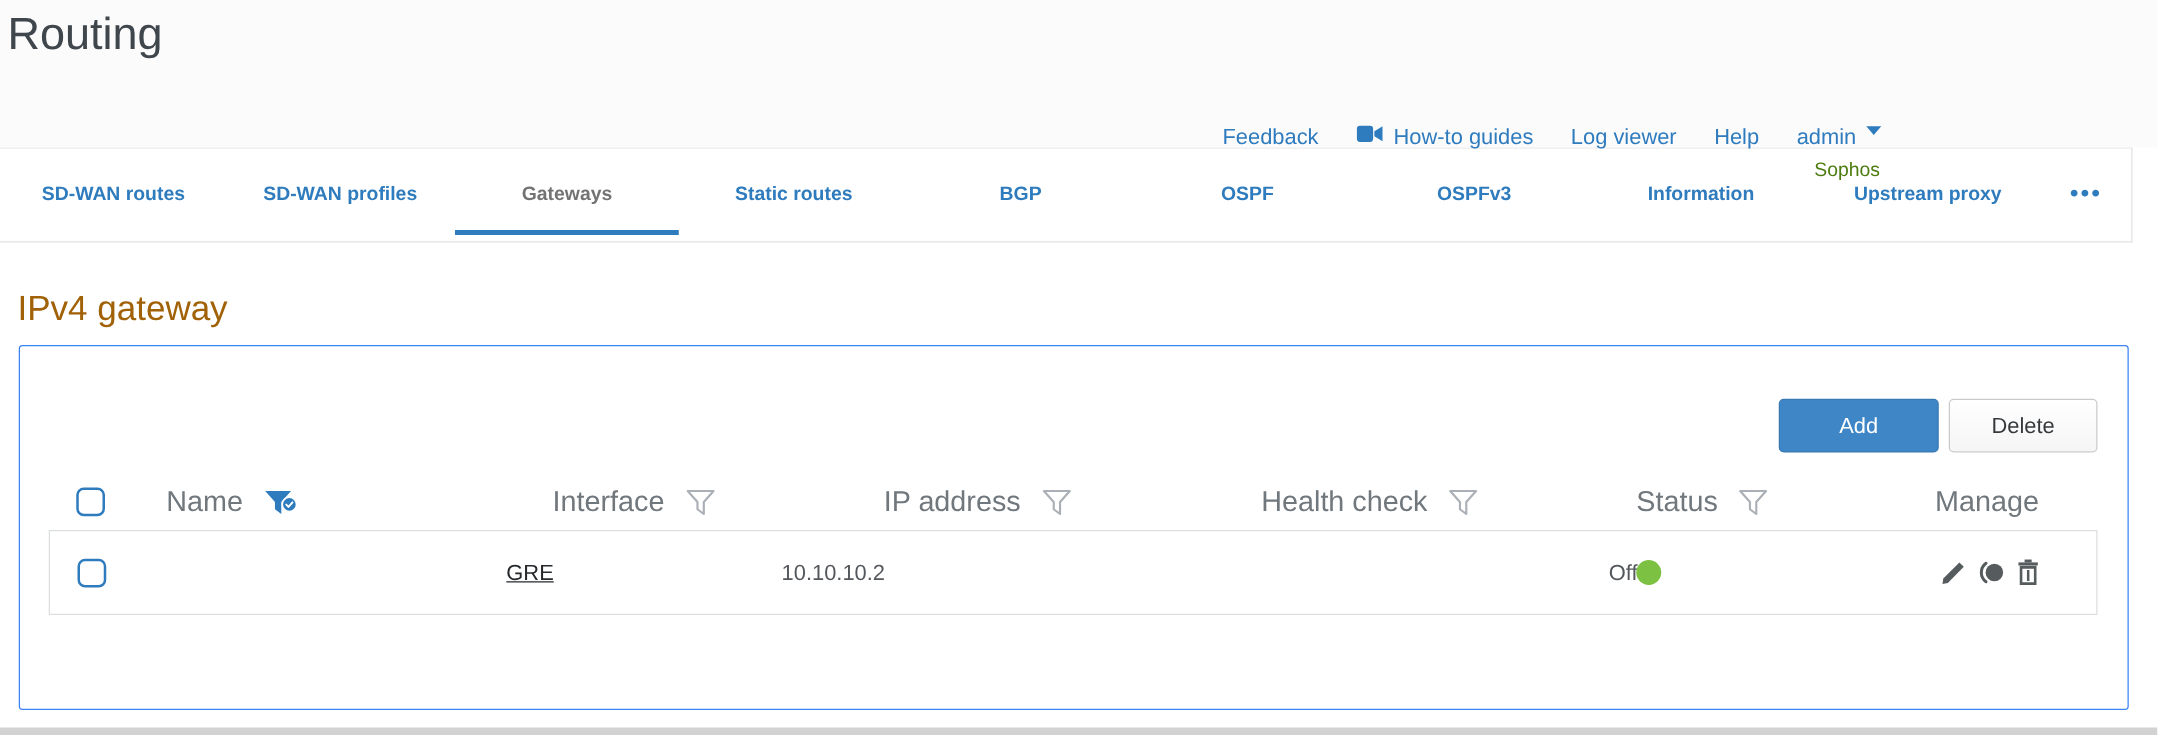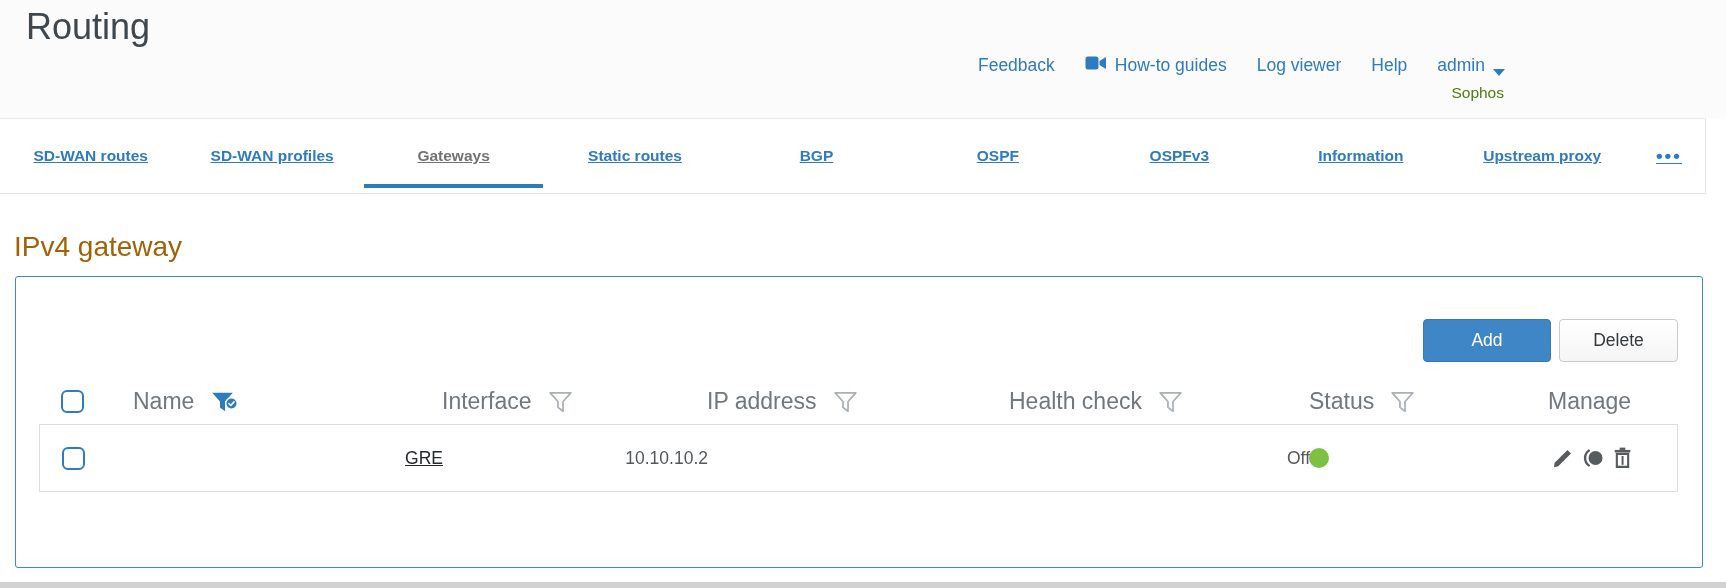--- a/index.html
+++ b/index.html
@@ -6,43 +6,43 @@
   html,body { width:1726px; height:588px; overflow:hidden; }
   body {
     font-family:"Liberation Sans", sans-serif;
     background:#ffffff; position:relative; color:#3f464c;
   }
 
   
   .page-header {
     height:118px; background:#fbfbfc;
     display:flex; justify-content:space-between;
-    padding:4px 0 0 26px;
+    padding:4px 0 0 6px;
+    flex-direction:column;
   }
   .page-title { font-size:36px; font-weight:300; color:#3f464c; margin-top:2px; }
   .topnav { display:flex; flex-direction:column; align-items:flex-end; margin-right:221px; padding-top:7px; }
   .topnav-links { display:flex; align-items:center; gap:30px; font-size:17.5px; color:#2e7bbd; }
-  .topnav-links .nav-item { display:flex; align-items:flex-end; gap:8px; cursor:pointer; white-space:nowrap;margin-top:44px; }
+  .topnav-links .nav-item { display:flex; align-items:flex-start; gap:8px; cursor:pointer; white-space:nowrap;margin-top:44px; }
   .caret-down {
     width:0; height:0; border-left:6px solid transparent; border-right:6px solid transparent;
     border-top:7px solid #2e7bbd; display:inline-block; margin-top:2px;
   }
   .brand { color:#4d7c0f; font-size:15.5px; margin-top:8px; padding-right:1px; }
 
   
   .tabbar {
     width:1706px; height:76px; background:#fff;
     border-top:1px solid #ececec; border-bottom:1px solid #e2e2e2; border-right:1px solid #e2e2e2;
     display:flex; align-items:stretch;
   }
   .tab {
     flex:1 1 0; display:flex; align-items:center; justify-content:center;
     font-size:15.5px; font-weight:bold; color:#2e7bbd; position:relative; cursor:pointer;
     white-space:nowrap;
-    text-decoration:underline;
   }
   .tab.active { color:#737373; }
   .tab.active::after {
     content:""; position:absolute; left:1px; right:1px; bottom:5px; height:4px; background:#2e7bbd;
   }
   .tab-overflow { flex:0 0 72px; font-size:19px; letter-spacing:2px; }
 
   
   .section-heading { margin:37px 0 13px 14px; font-size:28px; font-weight:300; color:#a16207; }
 

